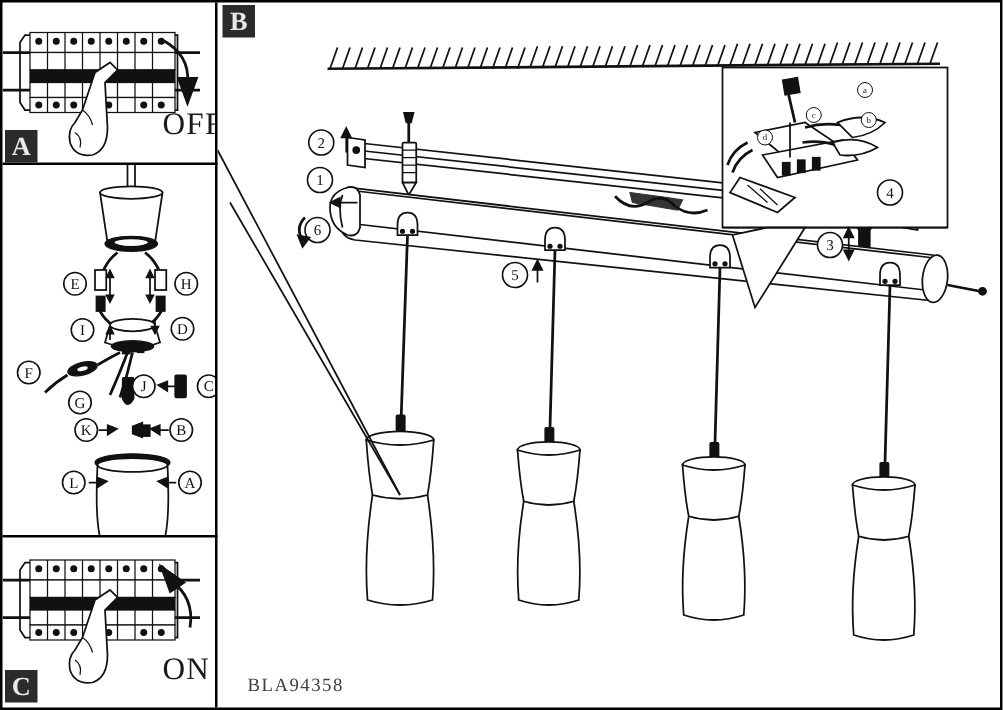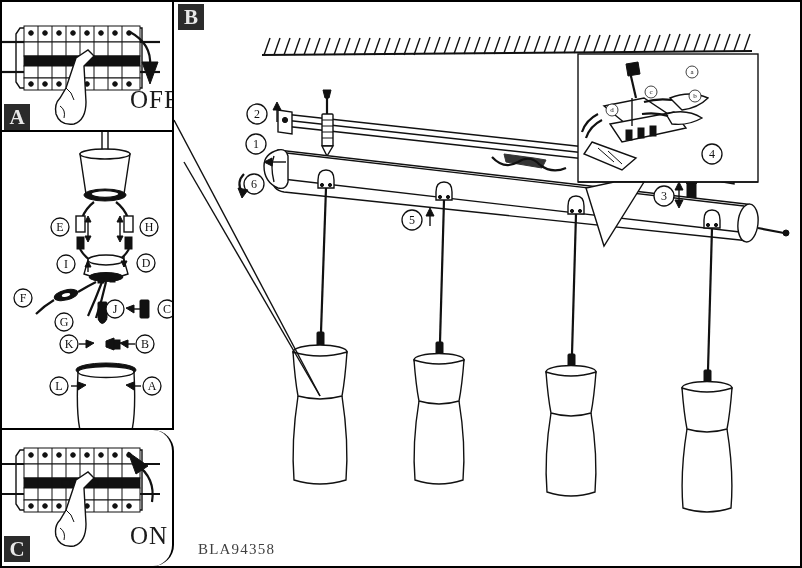--- a/index.html
+++ b/index.html
@@ -3,21 +3,21 @@
 <meta charset="utf-8">
 <style>
   html,body{margin:0;padding:0;background:#fff;}
   body{width:802px;height:568px;overflow:hidden;
        font-family:"Liberation Serif",serif;color:#000;}
   #sheet{position:relative;width:802px;height:568px;box-sizing:border-box;
          border:2px solid #000;background:#fff;}
   .panel{position:absolute;box-sizing:border-box;overflow:hidden;}
   #panel-a{left:0;top:0;width:172px;height:130px;border-bottom:2px solid #000;border-right:2px solid #000;text-align:center;}
   #panel-b-left{left:0;top:130px;width:172px;height:298px;border-bottom:2px solid #000;border-right:2px solid #000;}
-  #panel-c{left:0;top:428px;width:172px;height:136px;border-right:2px solid #000;border-radius:21px;}
+  #panel-c{left:0;top:428px;width:172px;height:136px;border-right:2px solid #000;}
   #panel-main{left:172px;top:0;width:626px;height:564px;}
 
   .sqlabel{position:absolute;width:26px;height:26px;background:#2b2b2b;
            color:#e8e8e8;font-family:"Liberation Serif",serif;font-size:21px;
            line-height:26px;text-align:center;font-weight:700;letter-spacing:0;}
   #lbl-a{left:2px;top:102px;}
   #lbl-c{left:2px;top:534px;}
   #lbl-b{left:176px;top:2px;}
 
   .onoff{position:absolute;font-family:"Liberation Serif",serif;

